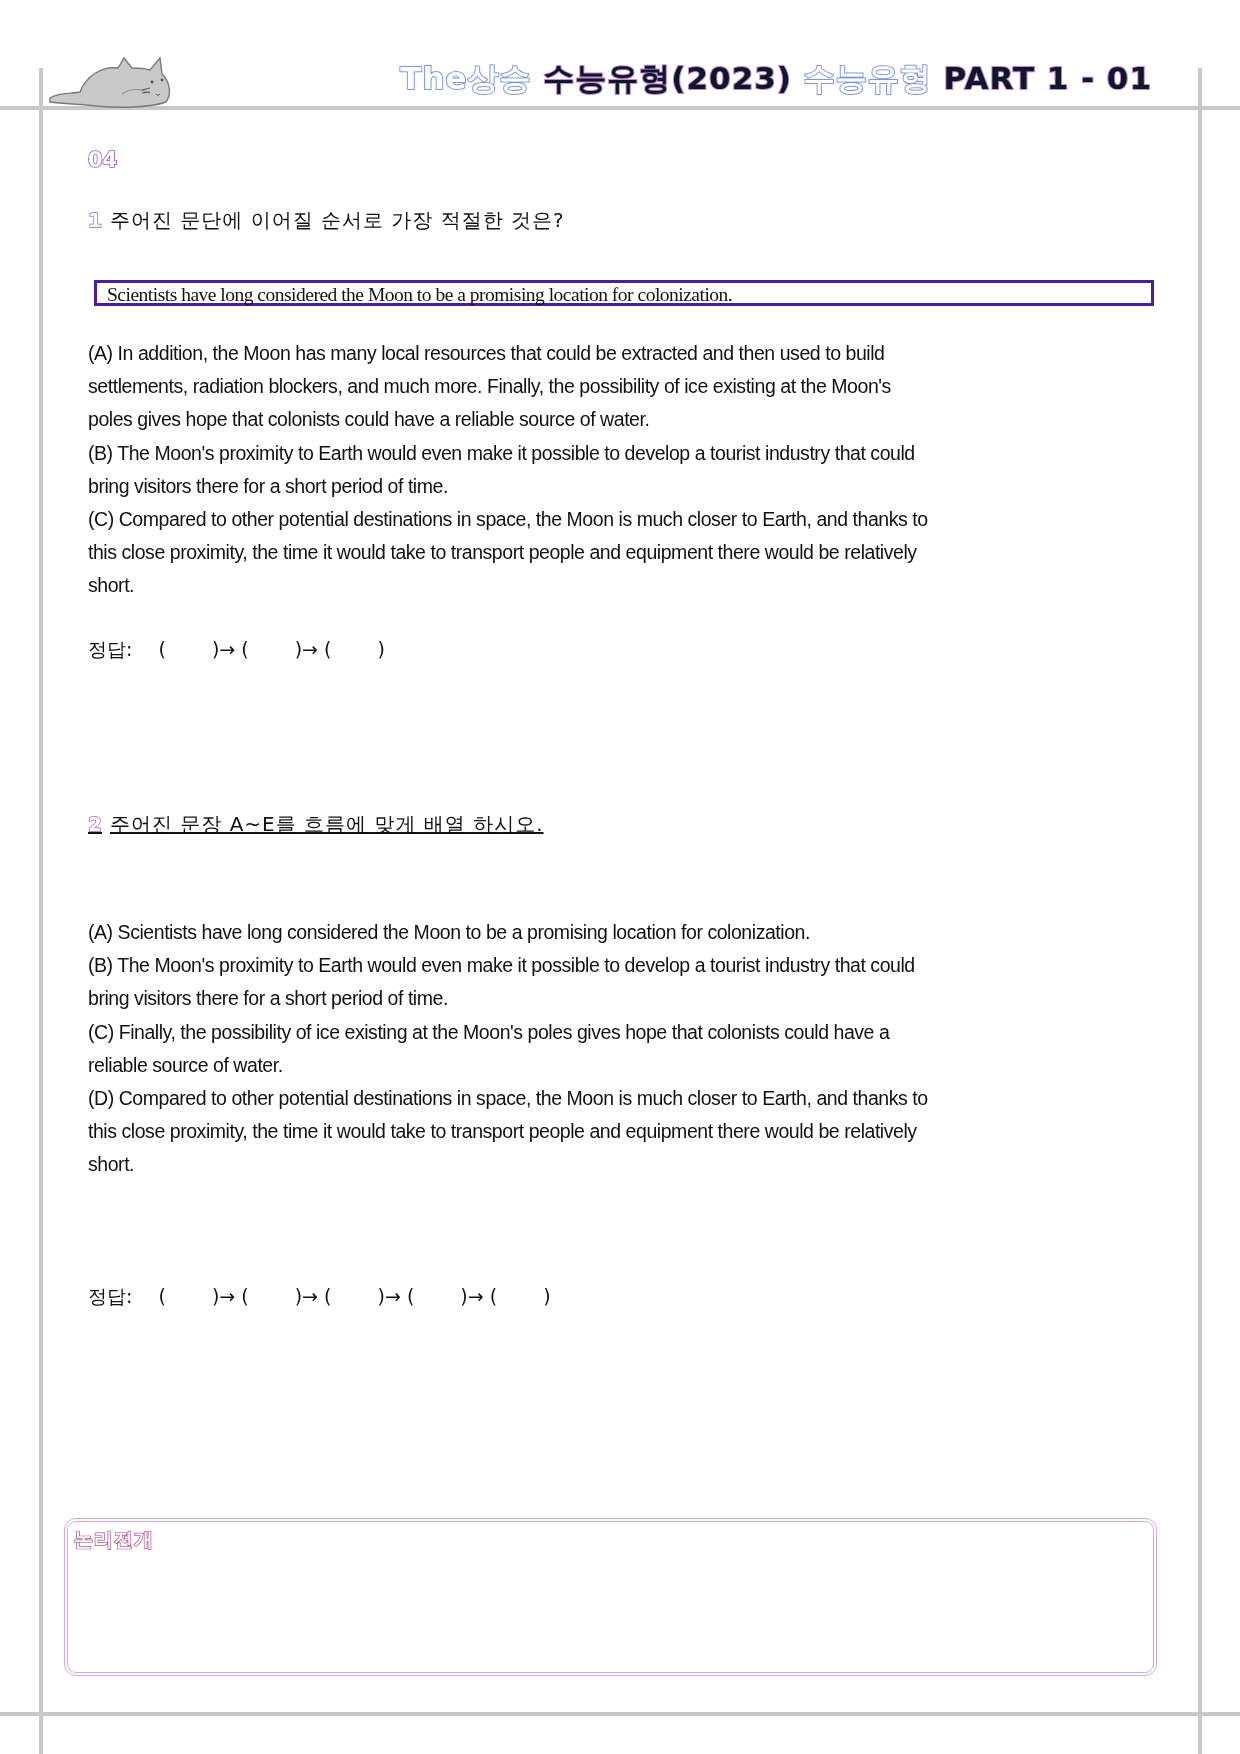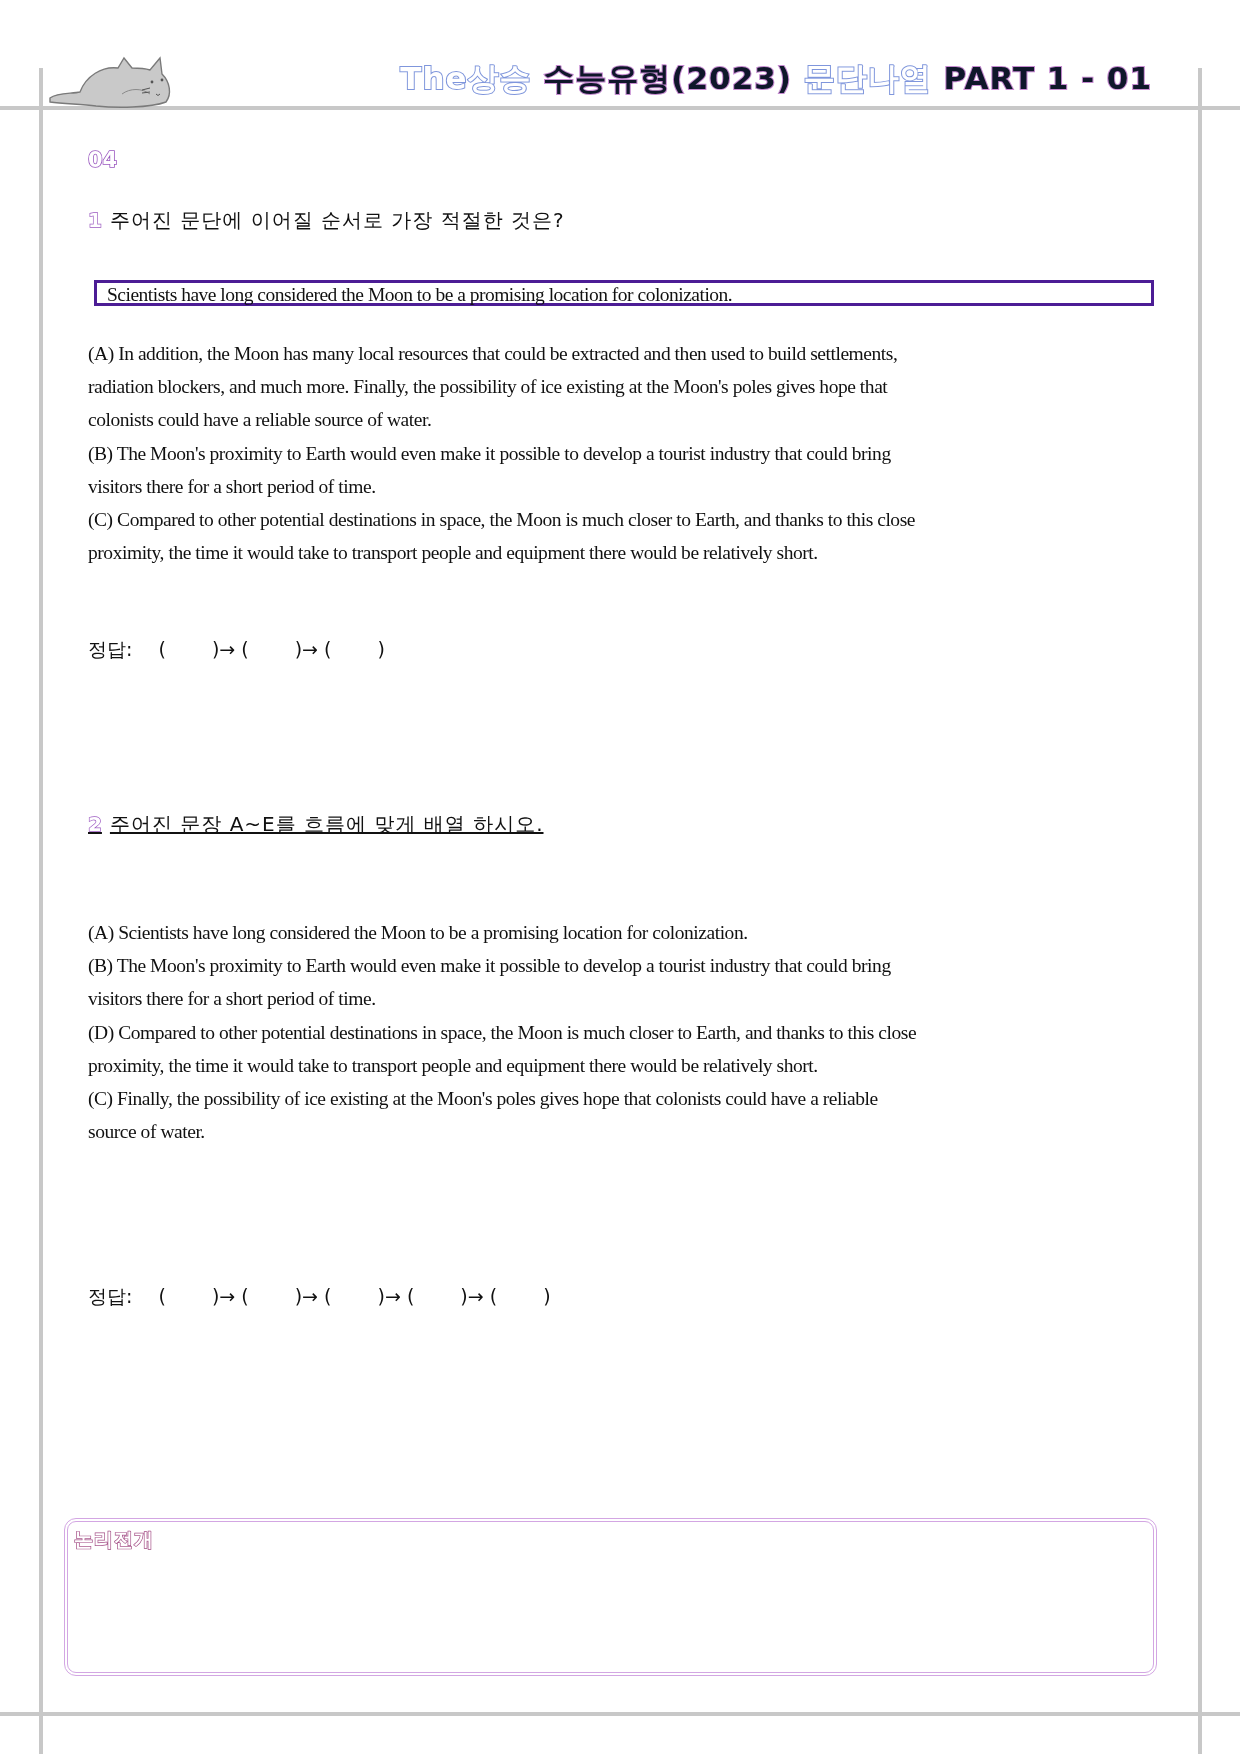--- a/index.html
+++ b/index.html
@@ -9,21 +9,21 @@
   .cat { position:absolute; left:46px; top:54px; width:136px; height:56px; }
   .title { position:absolute; right:88px; top:58px; font-family:"DejaVu Sans", sans-serif; font-weight:bold; font-size:31px; letter-spacing:1px; white-space:nowrap; color:#ffffff; }
   .title span { -webkit-text-stroke:2px; paint-order:stroke fill; }
   .t-blue { -webkit-text-stroke-color:#7f96dc !important; color:#ffffff; }
   .t-pink { -webkit-text-stroke-color:#c58ad0 !important; color:#0f172a; }
   .qnum { position:absolute; left:88px; top:148px; font-size:21px; font-weight:bold; color:#fff; -webkit-text-stroke:1.6px #9b59c0; paint-order:stroke fill; }
   .question { position:absolute; left:88px; font-size:20px; color:#111; white-space:nowrap; letter-spacing:1px; }
   .question .num { color:#fff; -webkit-text-stroke:1.4px #9b59c0; paint-order:stroke fill; font-weight:bold; margin-right:8px; letter-spacing:0; }
   .given-box { position:absolute; left:94px; top:280px; width:1060px; height:26px; border:3px solid #4c1d95; box-sizing:border-box; }
   .given-box .txt { position:absolute; left:10px; top:1px; font-family:"Liberation Serif", serif; font-size:19.5px; letter-spacing:-0.5px; white-space:nowrap; }
-  .passage { position:absolute; left:88px; width:840px; font-family:Liberation Serif, serif; font-size:19.5px; line-height:33.2px; letter-spacing:-0.45px; color:#111; }
+  .passage { position:absolute; left:88px; width:840px; font-family:Liberation Sans, sans-serif; font-size:19.5px; line-height:33.2px; letter-spacing:-0.45px; color:#111; }
   .passage p { margin:0; }
   .answer { position:absolute; left:88px; font-size:19px; white-space:nowrap; color:#111; }
   .answer .lbl { margin-right:20px; }
   .answer .slot { display:inline-block; font-family:"DejaVu Sans", sans-serif; }
   .answer .paren-open { margin-right:46px; }
   .logic-box { position:absolute; left:64px; top:1518px; width:1093px; height:158px; border:4px double #d3a6e3; border-radius:12px; box-sizing:border-box; }
   .logic-label { position:absolute; left:6px; top:5px; font-size:19px; font-weight:bold; color:#fff; -webkit-text-stroke:1.4px #a24b84; paint-order:stroke fill; letter-spacing:1px; }
 </style>
 </head>
 <body>
@@ -38,21 +38,21 @@
     <path d="M4 44 C12 38, 26 40, 34 38 C40 22, 56 12, 72 14 L78 4 L86 14 C92 14, 98 14, 104 16 L114 4 L116 20 C124 28, 126 40, 120 48 C104 54, 70 54, 50 52 C34 50, 18 50, 4 48 Z" fill="#c9c9c9" stroke="#7a7a7a" stroke-width="1.4"></path>
     <path d="M76 40 C84 34, 96 34, 104 40" fill="none" stroke="#8a8a8a" stroke-width="1"></path>
     <circle cx="106" cy="28" r="1.4" fill="#555"></circle>
     <circle cx="116" cy="26" r="1.4" fill="#555"></circle>
     <path d="M96 36 L104 34 M96 39 L104 38" stroke="#555" stroke-width="1"></path>
     <path d="M110 40 Q112 43 114 40" fill="none" stroke="#555" stroke-width="1"></path>
   </svg>
 </div>
 
 <div class="title">
-  <span class="t-blue">The상승 </span><span class="t-pink">수능유형(2023) </span><span class="t-blue">문단나열 </span><span class="t-pink">PART 1 - 01</span>
+  <span class="t-blue">The상승 </span><span class="t-pink">수능유형(2023) </span><span class="t-blue">수능유형 </span><span class="t-pink">PART 1 - 01</span>
 </div>
 
 <div class="qnum">04</div>
 
 <div class="question" style="top:207px;">
   <span class="num">1</span><span>주어진 문단에 이어질 순서로 가장 적절한 것은?</span>
 </div>
 
 <div class="given-box">
   <span class="txt">Scientists have long considered the Moon to be a promising location for colonization.</span>
@@ -71,22 +71,22 @@
   <span class="slot"><span class="paren-open">(</span>)</span>
 </div>
 
 <div class="question" style="top:811px;text-decoration:underline;">
   <span class="num">2</span><span>주어진 문장 A~E를 흐름에 맞게 배열 하시오.</span>
 </div>
 
 <div class="passage" style="top:916px;">
   <p>(A) Scientists have long considered the Moon to be a promising location for colonization.</p>
   <p>(B) The Moon's proximity to Earth would even make it possible to develop a tourist industry that could bring visitors there for a short period of time.</p>
+  <p>(C) Finally, the possibility of ice existing at the Moon's poles gives hope that colonists could have a reliable source of water.</p>
   <p>(D) Compared to other potential destinations in space, the Moon is much closer to Earth, and thanks to this close proximity, the time it would take to transport people and equipment there would be relatively short.</p>
-  <p>(C) Finally, the possibility of ice existing at the Moon's poles gives hope that colonists could have a reliable source of water.</p>
 </div>
 
 <div class="answer" style="top:1284px;">
   <span class="lbl">정답:</span>
   <span class="slot"><span class="paren-open">(</span>)→</span>
   <span class="slot"><span class="paren-open">(</span>)→</span>
   <span class="slot"><span class="paren-open">(</span>)→</span>
   <span class="slot"><span class="paren-open">(</span>)→</span>
   <span class="slot"><span class="paren-open">(</span>)</span>
 </div>

